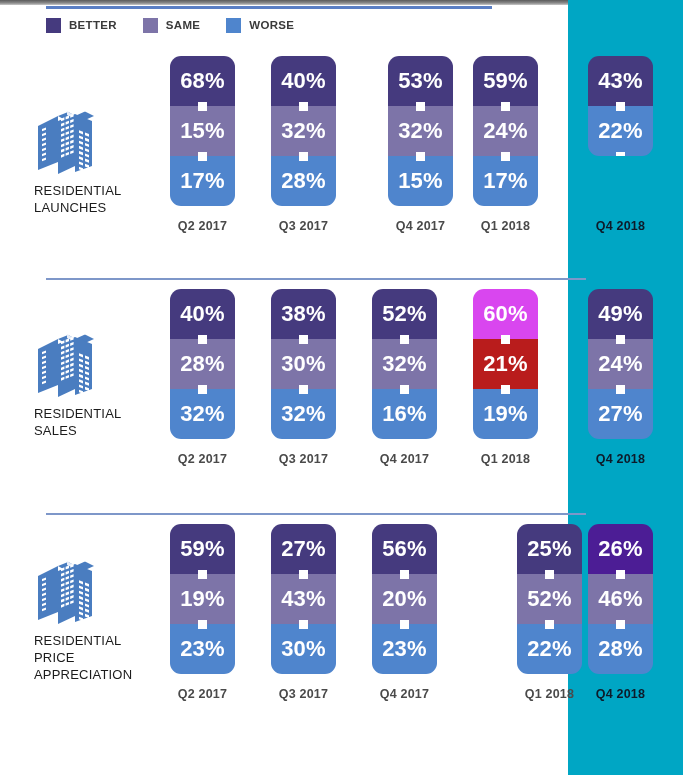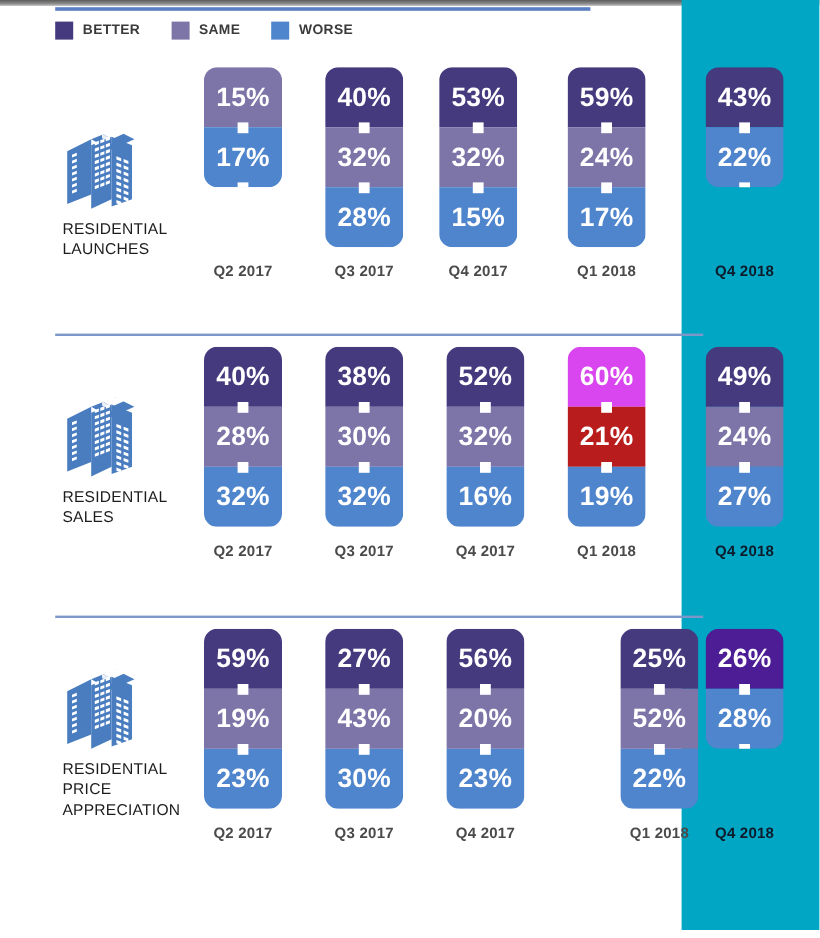--- a/index.html
+++ b/index.html
@@ -45,21 +45,21 @@
   #row-2{top:518px;height:228px;}
 
   .row-divider{
     position:absolute;left:46px;width:540px;height:2px;
     background:#7e97c9;
   }
   #divider-0{top:278px;}
   #divider-1{top:513px;}
 
   
-  .cat{position:absolute;left:52px;width:118px;top:0;}
+  .cat{position:absolute;left:34px;width:118px;top:0;}
   .cat-icon{display:block;}
   .cat-label{
     font-size:13px;font-weight:400;color:#1c1c1c;
     line-height:17px;letter-spacing:.2px;margin-top:4px;
   }
   #row-0 .cat{top:58px;}
   #row-1 .cat{top:48px;}
   #row-2 .cat{top:40px;}
 
   
@@ -176,20 +176,23 @@
         <rect x="45" y="41.4" width="4" height="2.6" fill="#ffffff" transform="skewY(21)"></rect>
         <rect x="51" y="41.4" width="4" height="2.6" fill="#ffffff" transform="skewY(21)"></rect>
   </svg>
       <div class="cat-label">
         <div>RESIDENTIAL</div>
         <div>LAUNCHES</div>
       </div>
     </div>
     <div class="bar-track" style="left: 170px;">
       <div class="bar">
+         <div class="seg" style="background:#453a7e">
+           <span>68%</span>
+         </div>
          <div class="seg" style="background:#7d74a8">
            <span>15%</span>
          </div>
          <div class="seg" style="background:#4f85cd">
            <span>17%</span>
          </div>
          <div class="sep sep-1"></div>
          <div class="sep sep-2"></div>
        </div>
        <div class="qlabel">Q2 2017</div>
@@ -203,21 +206,21 @@
            <span>32%</span>
          </div>
          <div class="seg" style="background:#4f85cd">
            <span>28%</span>
          </div>
          <div class="sep sep-1"></div>
          <div class="sep sep-2"></div>
        </div>
        <div class="qlabel">Q3 2017</div>
     </div>
-    <div class="bar-track" style="left: 366px;">
+    <div class="bar-track" style="left: 388px;">
       <div class="bar">
          <div class="seg" style="background:#453a7e">
            <span>53%</span>
          </div>
          <div class="seg" style="background:#7d74a8">
            <span>32%</span>
          </div>
          <div class="seg" style="background:#4f85cd">
            <span>15%</span>
          </div>
@@ -540,20 +543,23 @@
          <div class="sep sep-1"></div>
          <div class="sep sep-2"></div>
        </div>
        <div class="qlabel">Q1 2018</div>
     </div>
     <div class="bar-track" style="left: 588px;">
       <div class="bar">
          <div class="seg" style="background:#4c1d95">
            <span>26%</span>
          </div>
+         <div class="seg" style="background:#7d74a8">
+           <span>46%</span>
+         </div>
          <div class="seg" style="background:#4f85cd">
            <span>28%</span>
          </div>
          <div class="sep sep-1"></div>
          <div class="sep sep-2"></div>
        </div>
        <div class="qlabel is-highlight">Q4 2018</div>
     </div>
   </div>
 

